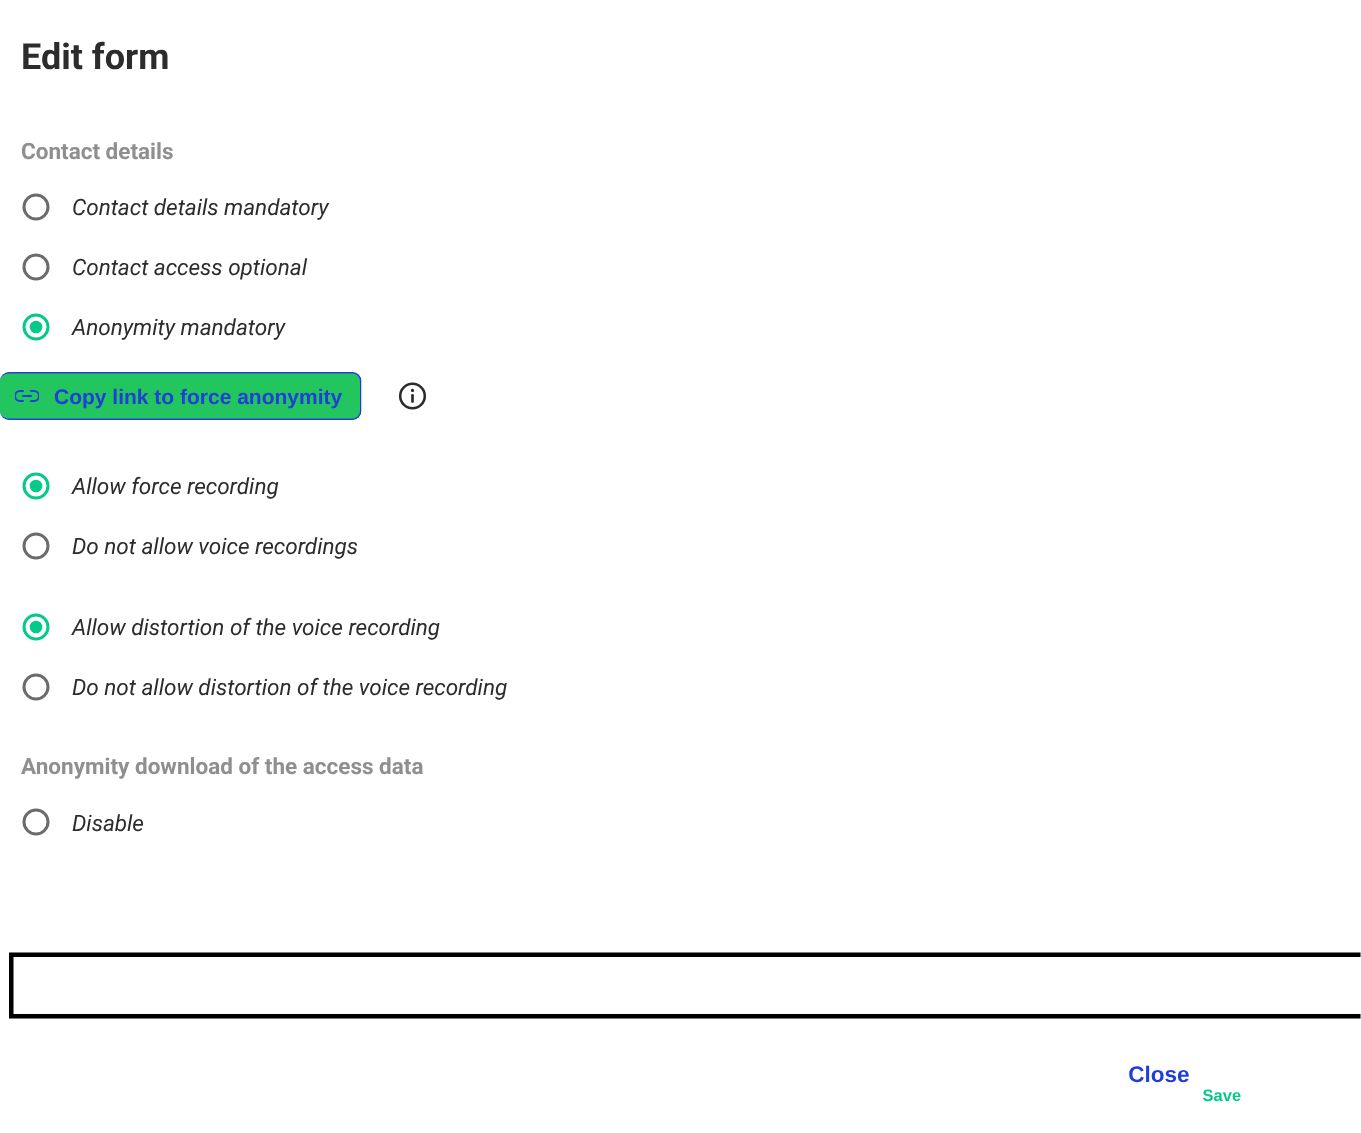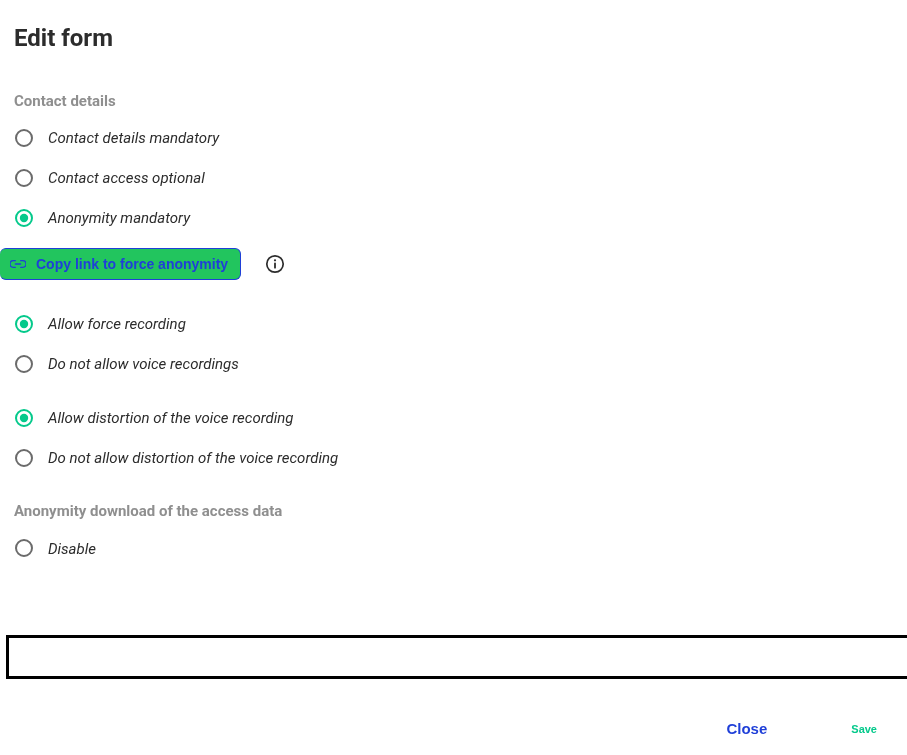--- a/index.html
+++ b/index.html
@@ -91,20 +91,21 @@
       position: absolute;
       border: 3.5px solid #000;
       pointer-events: none;
     }
     .footer-buttons {
       position: absolute;
       bottom: 18px;
       right: 30px;
       display: flex;
       align-items: center;
+      flex-direction: column;
     }
     .btn-close {
       color: #1f3fd8;
       font-weight: 700;
       font-size: 15px;
       cursor: pointer;
       margin-right: 84px;
       background: none;
       border: none;
     }

